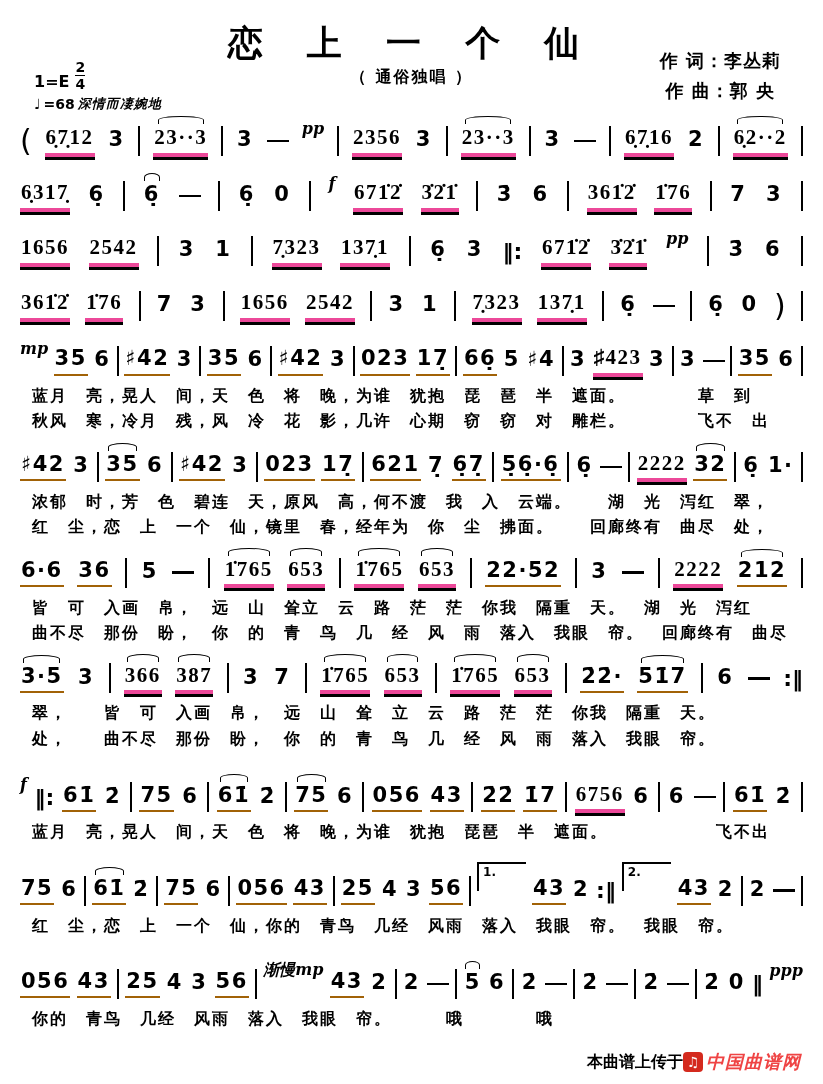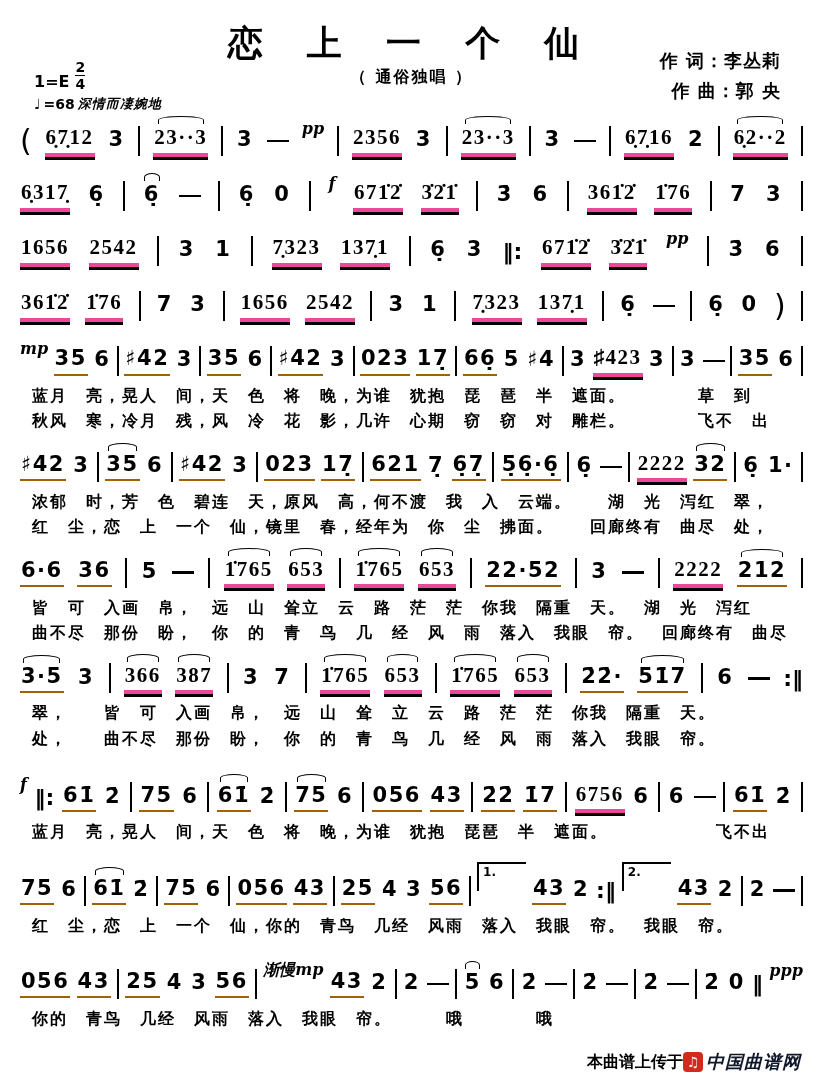--- a/index.html
+++ b/index.html
@@ -15,21 +15,21 @@
     font-size:35px;font-weight:700;letter-spacing:16px;
     margin:0;padding-top:20px;
   }
   .subtitle{text-align:center;font-size:16px;font-weight:700;letter-spacing:2px;}
   .keyinfo{position:absolute;left:34px;top:60px;font-weight:700;font-size:16px;}
   .keyrow{display:flex;align-items:flex-end;gap:6px;}
   .frac{display:inline-flex;flex-direction:column;text-align:center;font-size:14px;line-height:1.05;}
   .frac .den{border-top:1.5px solid #000;padding-top:1px;}
   .temporow{margin-top:4px;font-size:14px;display:flex;align-items:center;gap:3px;}
   .expr{font-size:13px;font-weight:700;font-style:italic;letter-spacing:1px;}
-  .credits{position:absolute;right:42px;top:46px;text-align:right;
+  .credits{position:absolute;right:42px;top:46px;text-align:center;
     font-size:18px;font-weight:700;line-height:1.65;letter-spacing:1px;}
   
   .score{padding:2px 10px 0 10px;}
   .system{margin:0 6px 13px 6px;}
   .system:nth-child(n+9){margin-top:26px;}
   .notes-row{display:flex;justify-content:space-between;align-items:center;
     min-height:42px;padding:0 4px;}
   .note{
     position:relative;display:inline-block;
     font-size:21px;font-weight:700;letter-spacing:1.5px;
@@ -50,21 +50,21 @@
   .volta{font-size:12px;font-weight:700;border-top:2px solid #000;border-left:2px solid #000;
     padding:1px 30px 12px 4px;transform:translateY(-14px);}
   .lyrics{font-size:16px;font-weight:700;margin:3px 0 0 16px;line-height:1.4;
     letter-spacing:2px;white-space:pre-wrap;}
   
   .footer{position:absolute;right:22px;bottom:10px;display:flex;align-items:center;
     font-size:16px;font-weight:700;}
   .sitelogo{display:flex;align-items:center;gap:3px;font-style:italic;font-weight:800;}
   .logoicon{display:inline-block;color:#fff;background:#d42a1e;border-radius:4px;
     width:20px;height:20px;line-height:20px;text-align:center;font-style:normal;font-size:14px;}
-  .sitename{color:#0f172a;font-size:18px;letter-spacing:1px;}
+  .sitename{color:#ef4444;font-size:18px;letter-spacing:1px;}
 </style>
 </head>
 <body>
 
 <div class="page">
 
   <div class="header">
     <h1 class="title">恋 上 一 个 仙</h1>
     <div class="subtitle">（ 通俗独唱 ）</div>
 

